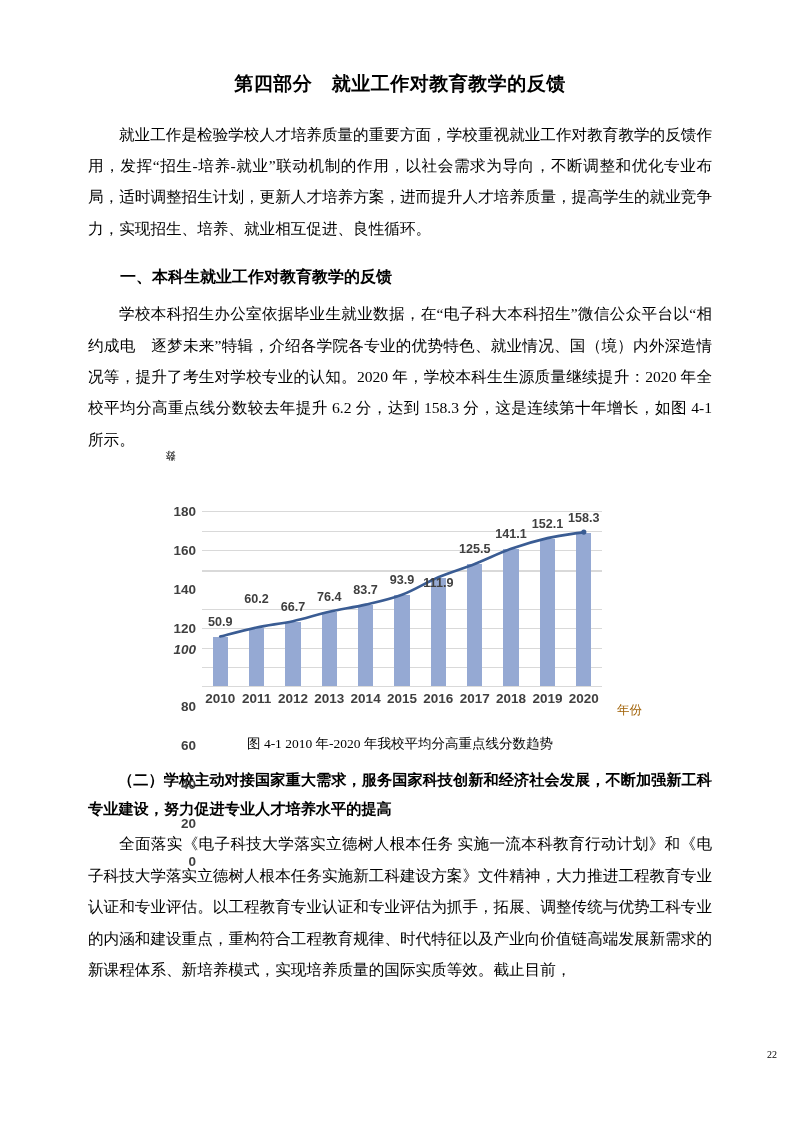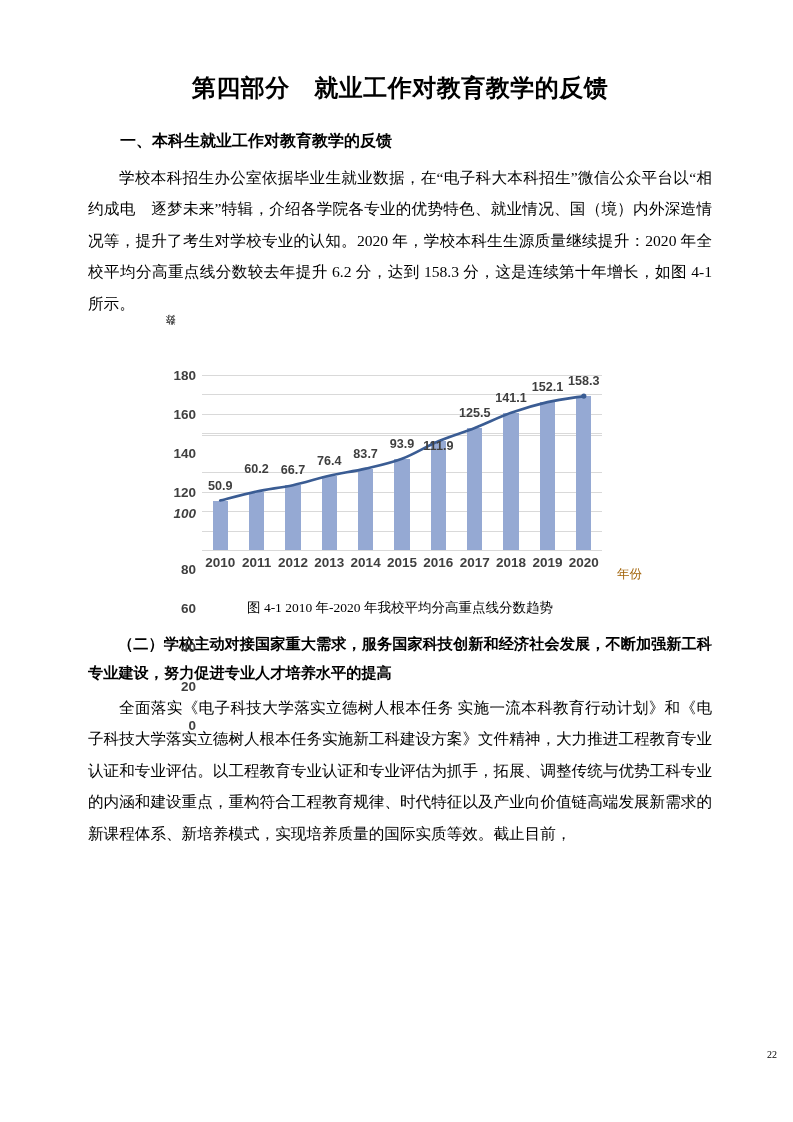--- a/index.html
+++ b/index.html
@@ -23,21 +23,21 @@
     position: absolute;
     left: 88px;
     top: 70px;
     width: 624px;
   }
 
   
   .doc-title {
     font-family: "Liberation Sans", "DejaVu Sans", sans-serif;
     font-weight: bold;
-    font-size: 24px;
+    font-size: 19px;
     letter-spacing: 0.5px;
     text-align: center;
     margin: 0 0 20px 0;
     line-height: 1.5;
     white-space: pre;
   }
   .h2 {
     font-family: "Liberation Sans", "DejaVu Sans", sans-serif;
     font-weight: bold;
     font-size: 16px;
@@ -183,20 +183,21 @@
 </style>
 </head>
 <body>
 
 <div class="page">
 
   <div class="content">
 
     <h1 class="doc-title">第四部分　就业工作对教育教学的反馈</h1>
 
+    <p class="body">就业工作是检验学校人才培养质量的重要方面，学校重视就业工作对教育教学的反馈作用，发挥“招生-培养-就业”联动机制的作用，以社会需求为导向，不断调整和优化专业布局，适时调整招生计划，更新人才培养方案，进而提升人才培养质量，提高学生的就业竞争力，实现招生、培养、就业相互促进、良性循环。</p>
 
     <h2 class="h2">一、本科生就业工作对教育教学的反馈</h2>
 
 
     <p class="body">学校本科招生办公室依据毕业生就业数据，在“电子科大本科招生”微信公众平台以“相约成电　逐梦未来”特辑，介绍各学院各专业的优势特色、就业情况、国（境）内外深造情况等，提升了考生对学校专业的认知。2020 年，学校本科生生源质量继续提升：2020 年全校平均分高重点线分数较去年提升 6.2 分，达到 158.3 分，这是连续第十年增长，如图 4-1 所示。</p>
 
     <div class="figure-block">
       <div class="chart-wrap">
 
         <div class="y-axis-title">分数</div>
@@ -247,21 +248,21 @@
               <div class="bar" style="left: 301.455px; width: 15.2727px; height: 137.181px; background: rgb(149, 169, 211);"></div>
               <div class="bar" style="left: 337.818px; width: 15.2727px; height: 147.875px; background: rgb(149, 169, 211);"></div>
               <div class="bar" style="left: 374.182px; width: 15.2727px; height: 153.903px; background: rgb(149, 169, 211);"></div>
             </div>
           <svg class="trend" id="trend-svg" width="400" height="175">
               <path d="M 18.181818181818183 125.51388888888889 C 24.242424242424242 124.00694444444444, 42.42424242424242 119.03240740740742, 54.54545454545455 116.47222222222223 C 66.66666666666667 113.91203703703704, 78.7878787878788 112.77777777777777, 90.90909090909092 110.15277777777777 C 103.03030303030305 107.52777777777777, 115.15151515151516 103.47685185185185, 127.27272727272728 100.72222222222221 C 139.3939393939394 97.96759259259258, 151.51515151515153 96.46064814814815, 163.63636363636365 93.625 C 175.75757575757578 90.78935185185185, 187.8787878787879 88.27777777777777, 200.00000000000003 83.70833333333333 C 212.12121212121215 79.13888888888889, 224.24242424242425 71.3287037037037, 236.36363636363637 66.20833333333333 C 248.4848484848485 61.08796296296296, 260.6060606060606 57.717592592592595, 272.72727272727275 52.986111111111114 C 284.8484848484849 48.25462962962963, 296.969696969697 42.12962962962964, 309.0909090909091 37.81944444444446 C 321.21212121212125 33.509259259259274, 333.33333333333337 29.912037037037038, 345.4545454545455 27.125 C 357.5757575757576 24.337962962962962, 375.7575757575758 22.10185185185186, 381.81818181818187 21.09722222222223" fill="none" stroke="#3a5c93" stroke-width="2.6" stroke-linecap="round" stroke-linejoin="round"></path>
               <circle cx="381.81818181818187" cy="21.09722222222223" r="2.6" fill="#3a5c93"></circle>
             </svg>
           <div id="labels-layer">
               <div class="datalabel" style="left: 18.1818px; top: 103.514px;">50.9</div>
-              <div class="datalabel" style="left: 54.5455px; top: 87px;">60.2</div>
+              <div class="datalabel" style="left: 54.5455px; top: 81px;">60.2</div>
               <div class="datalabel" style="left: 90.9091px; top: 88.1528px;">66.7</div>
               <div class="datalabel" style="left: 127.273px; top: 78.7222px;">76.4</div>
               <div class="datalabel" style="left: 163.636px; top: 71.625px;">83.7</div>
               <div class="datalabel" style="left: 200px; top: 61.7083px;">93.9</div>
               <div class="datalabel" style="left: 236.364px; top: 44.2083px; margin-top: 20px;">111.9</div>
               <div class="datalabel" style="left: 272.727px; top: 30.9861px;">125.5</div>
               <div class="datalabel" style="left: 309.091px; top: 15.8194px;">141.1</div>
               <div class="datalabel" style="left: 345.455px; top: 5.125px;">152.1</div>
               <div class="datalabel" style="left: 381.818px; top: -0.902778px;">158.3</div>
             </div>

